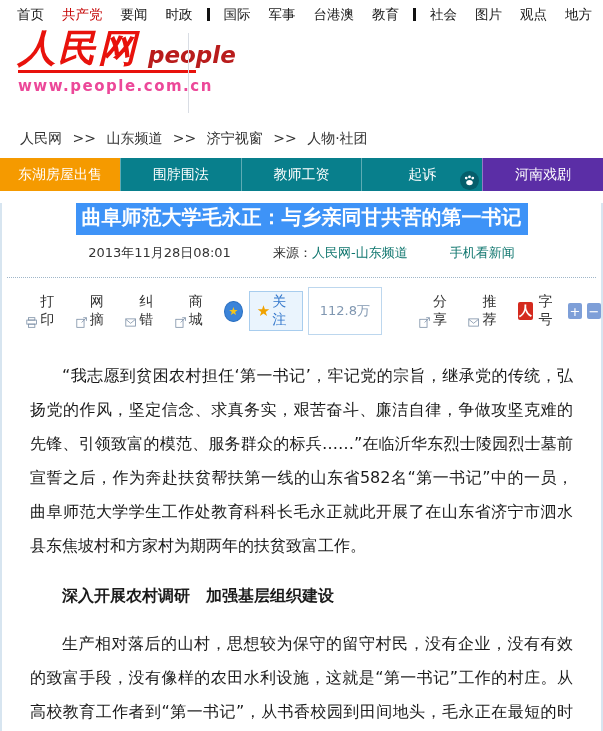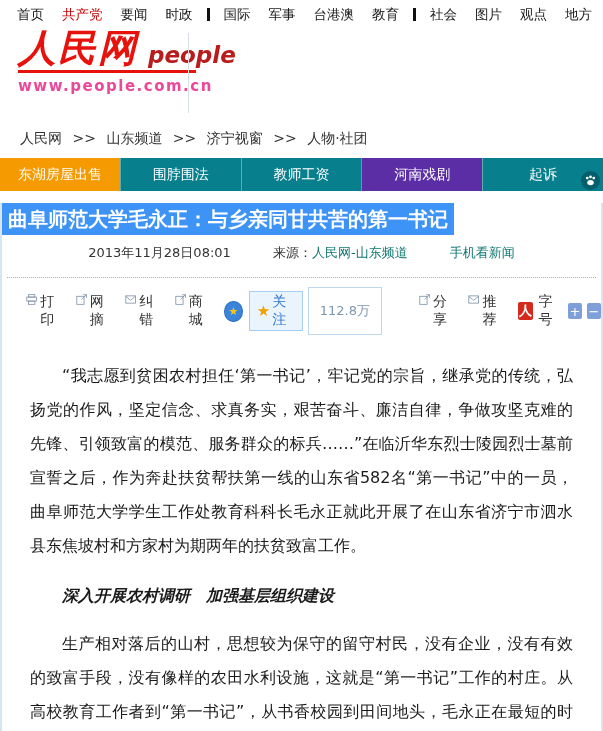--- a/index.html
+++ b/index.html
@@ -45,32 +45,32 @@
   .tab-purple { background:#5b2ea6; }
   .paw-badge {
     position:absolute; right:3px; bottom:1px; width:19px; height:19px;
     border-radius:50%; background:#055e6b; display:flex; align-items:center; justify-content:center;
   }
   
   .content {
     border-left:2px solid #d7e5f0; border-right:2px solid #d7e5f0;
     min-height:564px; background:#fff;
   }
-  .title-row { margin-top:12px; }
+  .title-row { text-align:center; margin-top:12px;font-family:Liberation Mono, monospace; }
   .article-title {
     display:inline-block; background:#3e93f7; color:#fff;
     font-size:20px; font-weight:bold; padding:3px 6px; line-height:1.3;
   }
   .meta-row { text-align:center; margin-top:9px; font-size:13px; color:#333; }
   .meta-item { margin:0 19px; }
   .meta-link { color:#0f766e; text-decoration:none; cursor:pointer; }
   .dotted-sep { border:none; border-top:1px dotted #9fb6c9; margin:15px 5px 0; }
   
   .toolbar { display:flex; align-items:center; padding:9px 0 8px 24px; font-size:14px; color:#333; }
-  .tool { display:flex; align-items:flex-start; margin-right:11px; cursor:pointer; }
+  .tool { display:flex; align-items:flex-end; margin-right:11px; cursor:pointer; }
   .tool svg { margin-right:3px; }
   .globe-icon {
     width:19px; height:19px; border-radius:50%; background:#3b84d9;
     display:flex; align-items:center; justify-content:center;
     color:#f5c518; font-size:11px; margin-right:6px; border:1px solid #2a6fc0;
   }
   .follow-btn {
     display:flex; align-items:center; border:1px solid #a8cdee; background:#eaf4fd;
     padding:1px 7px; color:#3377cc; cursor:pointer;
   }
@@ -86,21 +86,21 @@
     margin-right:5px; font-size:13px;
   }
   .size-btn {
     width:16px; height:16px; display:inline-flex; align-items:center; justify-content:center;
     color:#fff; background:#7e9fd8; margin-left:5px; font-size:13px; border-radius:2px;
     cursor:pointer; line-height:1;
   }
   
   .article { padding:2px 28px 0; font-size:16px; line-height:34px; color:#1a1a1a; }
   .para { text-indent:2em; margin:14px 0 0; text-align:justify; }
-  .subhead { text-indent:2em; margin:16px 0 0; font-weight:bold;font-style:italic; }
+  .subhead { text-indent:2em; margin:16px 0 0; font-weight:bold; }
 </style>
 </head>
 <body>
 
 <div class="topnav">
   <a class="nav-link">首页</a><a class="nav-link red">共产党</a><a class="nav-link">要闻</a><a class="nav-link">时政</a><span class="nav-sep"></span><a class="nav-link">国际</a><a class="nav-link">军事</a><a class="nav-link">台港澳</a><a class="nav-link">教育</a><span class="nav-sep"></span><a class="nav-link">社会</a><a class="nav-link">图片</a><a class="nav-link">观点</a><a class="nav-link">地方</a><span class="nav-sep"></span><a class="nav-link">经济</a><a class="nav-link">汽车</a><a class="nav-link">房产</a><span class="nav-sep"></span><a class="nav-link">体育</a>
 </div>
 
 <div class="header">
   <div class="logo">
@@ -121,32 +121,32 @@
   <span class="crumb-sep">&gt;&gt;</span>
   <a class="crumb">济宁视窗</a>
   <span class="crumb-sep">&gt;&gt;</span>
   <a class="crumb">人物·社团</a>
 </div>
 
 <div class="tabbar">
   <div class="tab tab-orange">东湖房屋出售</div>
   <div class="tab">围脖围法</div>
   <div class="tab">教师工资</div>
-  <div class="tab tab-purple">河南戏剧</div>
   <div class="tab">
     <span>起诉</span>
     <span class="paw-badge">
       <svg width="13" height="13" viewBox="0 0 16 16">
         <circle cx="4" cy="5" r="1.7" fill="#fff"></circle>
         <circle cx="8" cy="3.6" r="1.7" fill="#fff"></circle>
         <circle cx="12" cy="5" r="1.7" fill="#fff"></circle>
         <ellipse cx="8" cy="10.5" rx="4" ry="3.2" fill="#fff"></ellipse>
       </svg>
     </span>
   </div>
+  <div class="tab tab-purple">河南戏剧</div>
 </div>
 
 <div class="content">
 
   <div class="title-row">
     <h1 class="article-title" style="margin:0;">曲阜师范大学毛永正：与乡亲同甘共苦的第一书记</h1>
   </div>
 
   <div class="meta-row">
     <span class="meta-item">2013年11月28日08:01</span>

